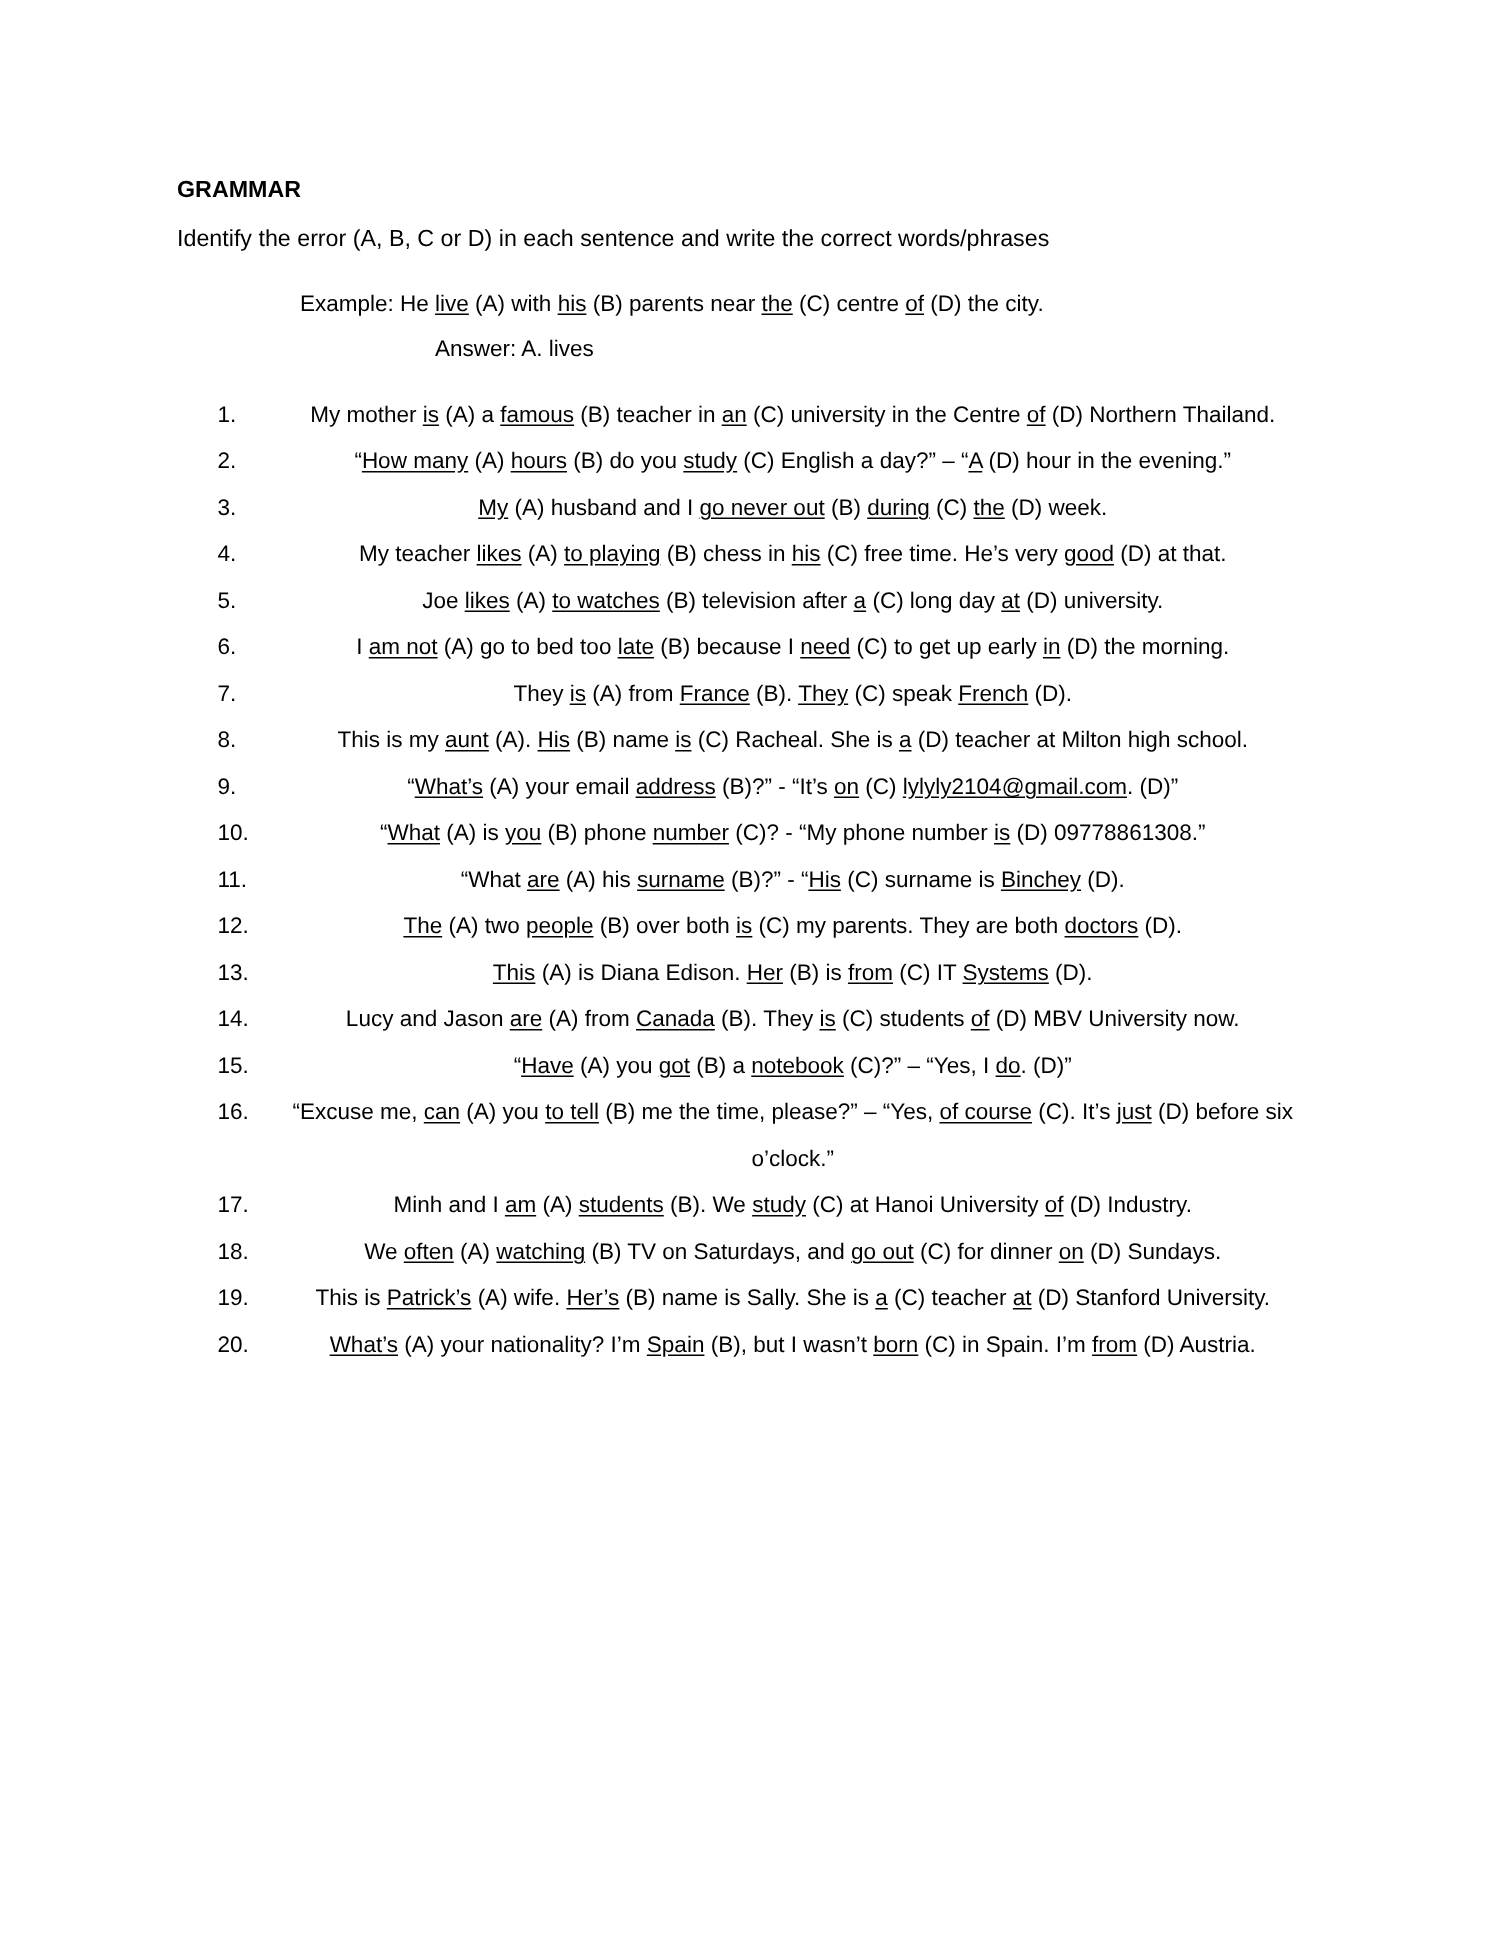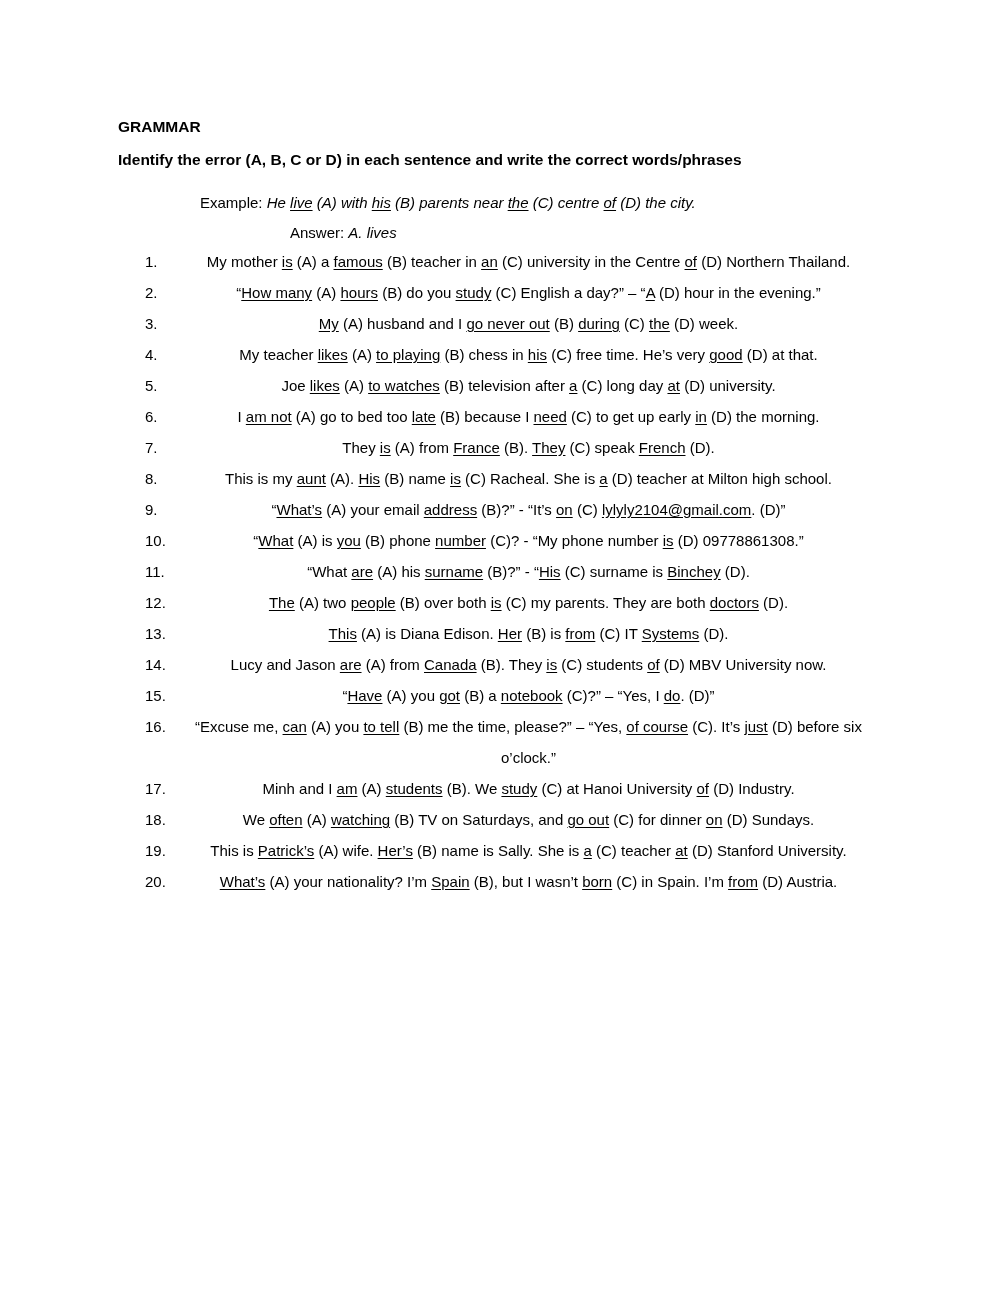--- a/index.html
+++ b/index.html
@@ -8,24 +8,24 @@
     width: 1000px;
     height: 910px;
     background: #ffffff;
     font-family: "Liberation Sans", "DejaVu Sans", sans-serif;
     font-size: 15px;
     color: #000000;
     overflow: hidden;
   }
   .content { padding: 118px 118px 0 118px; }
   .heading { font-weight: bold; font-size: 15.5px; margin: 0 0 15px 0; }
-  .instruction { font-weight: bold; font-size: 15.5px; margin: 0 0 25px 0; }
+  .instruction { font-weight: normal; font-size: 15.5px; margin: 0 0 25px 0; }
   .example { margin: 0 0 13px 82px; }
-  .answer { margin: 0 0 5px 172px; }
-  .italic { font-style: italic; }
+  .answer { margin: 0 0 20px 172px; }
+  .italic { }
   .u { text-decoration: underline; text-underline-offset: 2px; }
   .link { text-decoration: underline; cursor: pointer; }
   .q { display: flex; line-height: 31px; }
   .qnum { flex: 0 0 30px; margin-left: 27px; }
   .qtext { flex: 1; text-align: center; }
   .page-number {
     position: absolute; top: 1192px; left: 0; width: 100%;
     text-align: center; font-size: 15px;
   }
   .footer {

